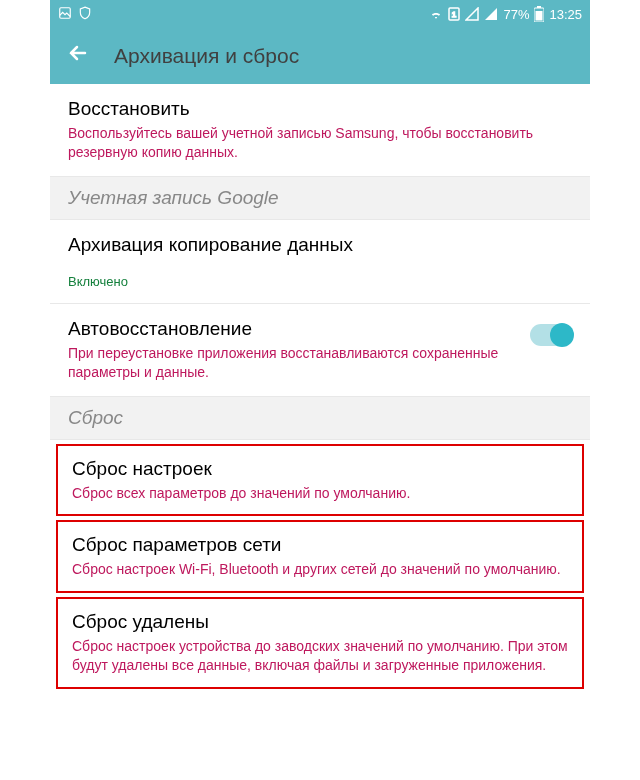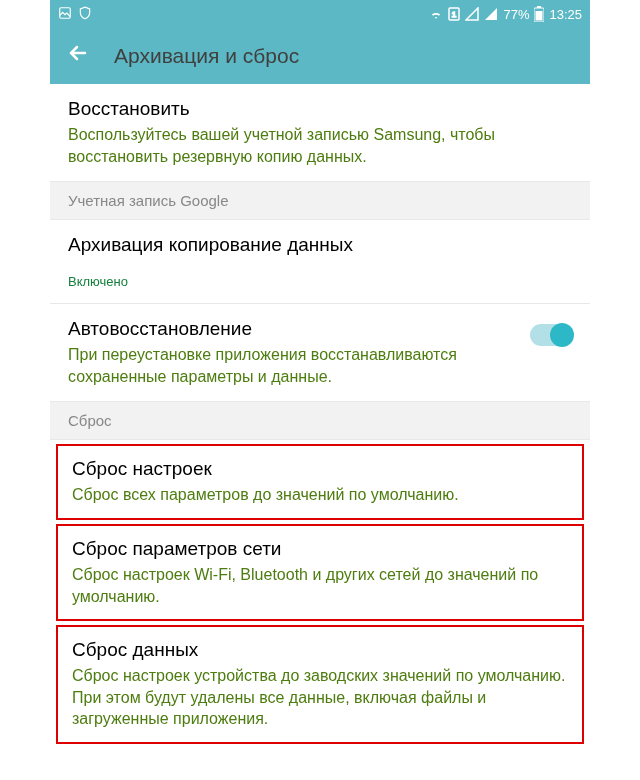--- a/index.html
+++ b/index.html
@@ -51,35 +51,36 @@
       padding: 14px 18px;
       border-bottom: 1px solid #e8e8e8;
       background: #fff;
     }
     .section-title {
       font-size: 19px;
       color: #000000;
       margin-bottom: 4px;
     }
     .section-desc {
-      font-size: 16px;
-      color: #4d7c0f;
+      font-size: 14px;
+      color: #be185d;
       line-height: 1.35;
     }
     .section-value {
       font-size: 13px;
       color: #15803d;
       margin-top: 18px;
     }
     .category-header {
       background: #f2f2f2;
       padding: 10px 18px;
-      font-size: 15px;
+      font-size: 19px;
       color: #888;
       border-bottom: 1px solid #e8e8e8;
+      font-style: italic;
     }
     .toggle-row {
       display: flex;
       align-items: flex-start;
       justify-content: space-between;
       gap: 12px;
     }
     .toggle-text { flex: 1; }
     .toggle {
       width: 42px;
@@ -201,17 +202,17 @@
     <div class="section-title">Сброс настроек</div>
     <div class="section-desc">Сброс всех параметров до значений по умолчанию.</div>
   </div>
 
   <div class="section highlighted">
     <div class="section-title">Сброс параметров сети</div>
     <div class="section-desc">Сброс настроек Wi-Fi, Bluetooth и других сетей до значений по умолчанию.</div>
   </div>
 
   <div class="section highlighted">
-    <div class="section-title">Сброс данных</div>
+    <div class="section-title">Сброс удалены</div>
     <div class="section-desc">Сброс настроек устройства до заводских значений по умолчанию. При этом будут удалены все данные, включая файлы и загруженные приложения.</div>
   </div>
 
 </div>
 
 </body></html>

